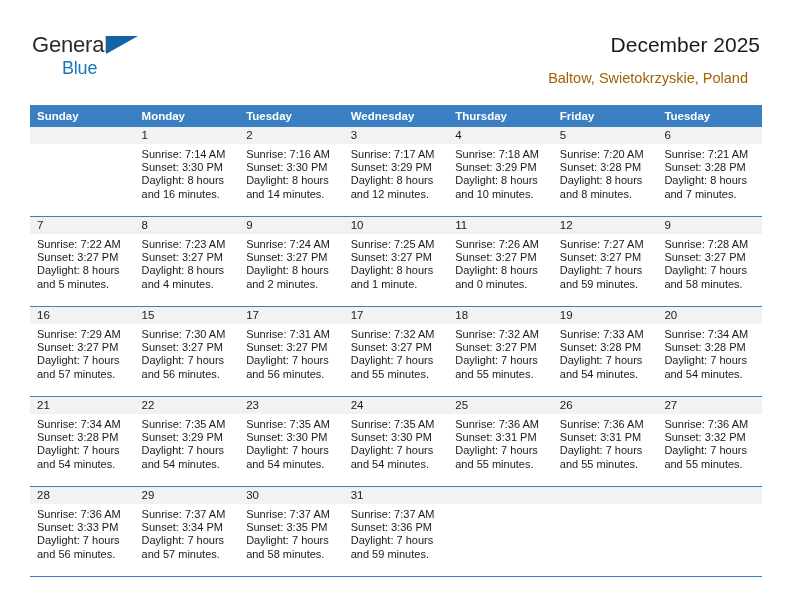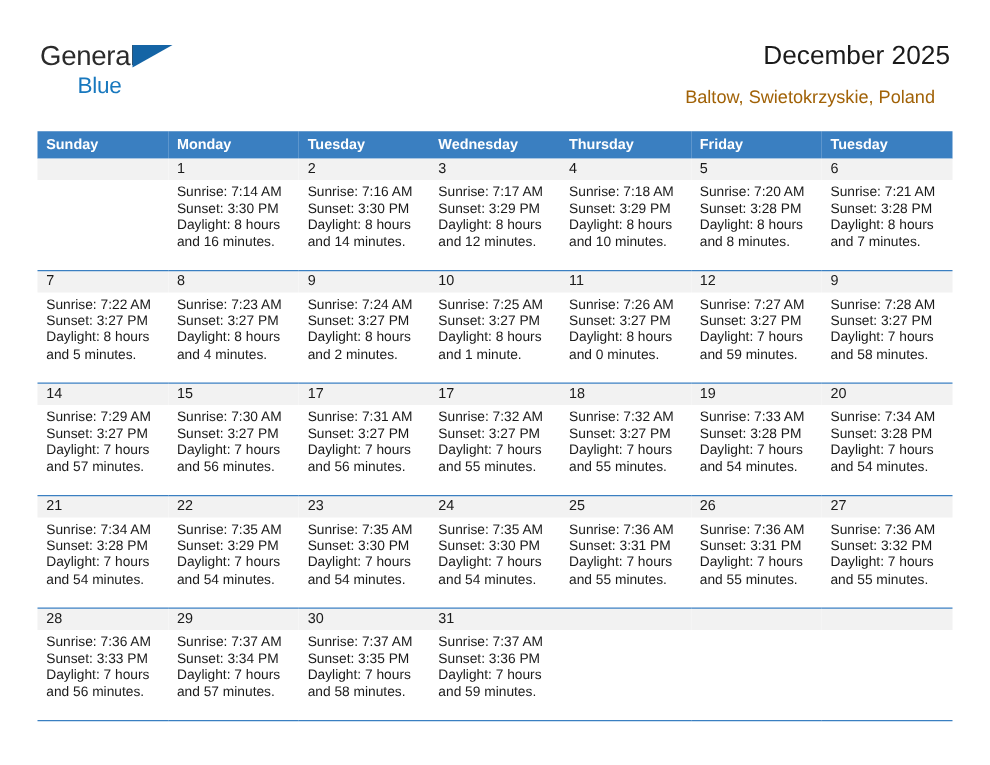--- a/index.html
+++ b/index.html
@@ -287,21 +287,21 @@
             <div class="cell-body">
               <div class="line">Sunrise: 7:28 AM</div>
               <div class="line">Sunset: 3:27 PM</div>
               <div class="line">Daylight: 7 hours</div>
               <div class="line">and 58 minutes.</div>
             </div>
           </td>
         </tr>
         <tr class="weekrow">
           <td class="daycell">
-            <div class="daynum-bar">14</div>
+            <div class="daynum-bar">16</div>
             <div class="cell-body">
               <div class="line">Sunrise: 7:29 AM</div>
               <div class="line">Sunset: 3:27 PM</div>
               <div class="line">Daylight: 7 hours</div>
               <div class="line">and 57 minutes.</div>
             </div>
           </td>
           <td class="daycell">
             <div class="daynum-bar">15</div>
             <div class="cell-body">

